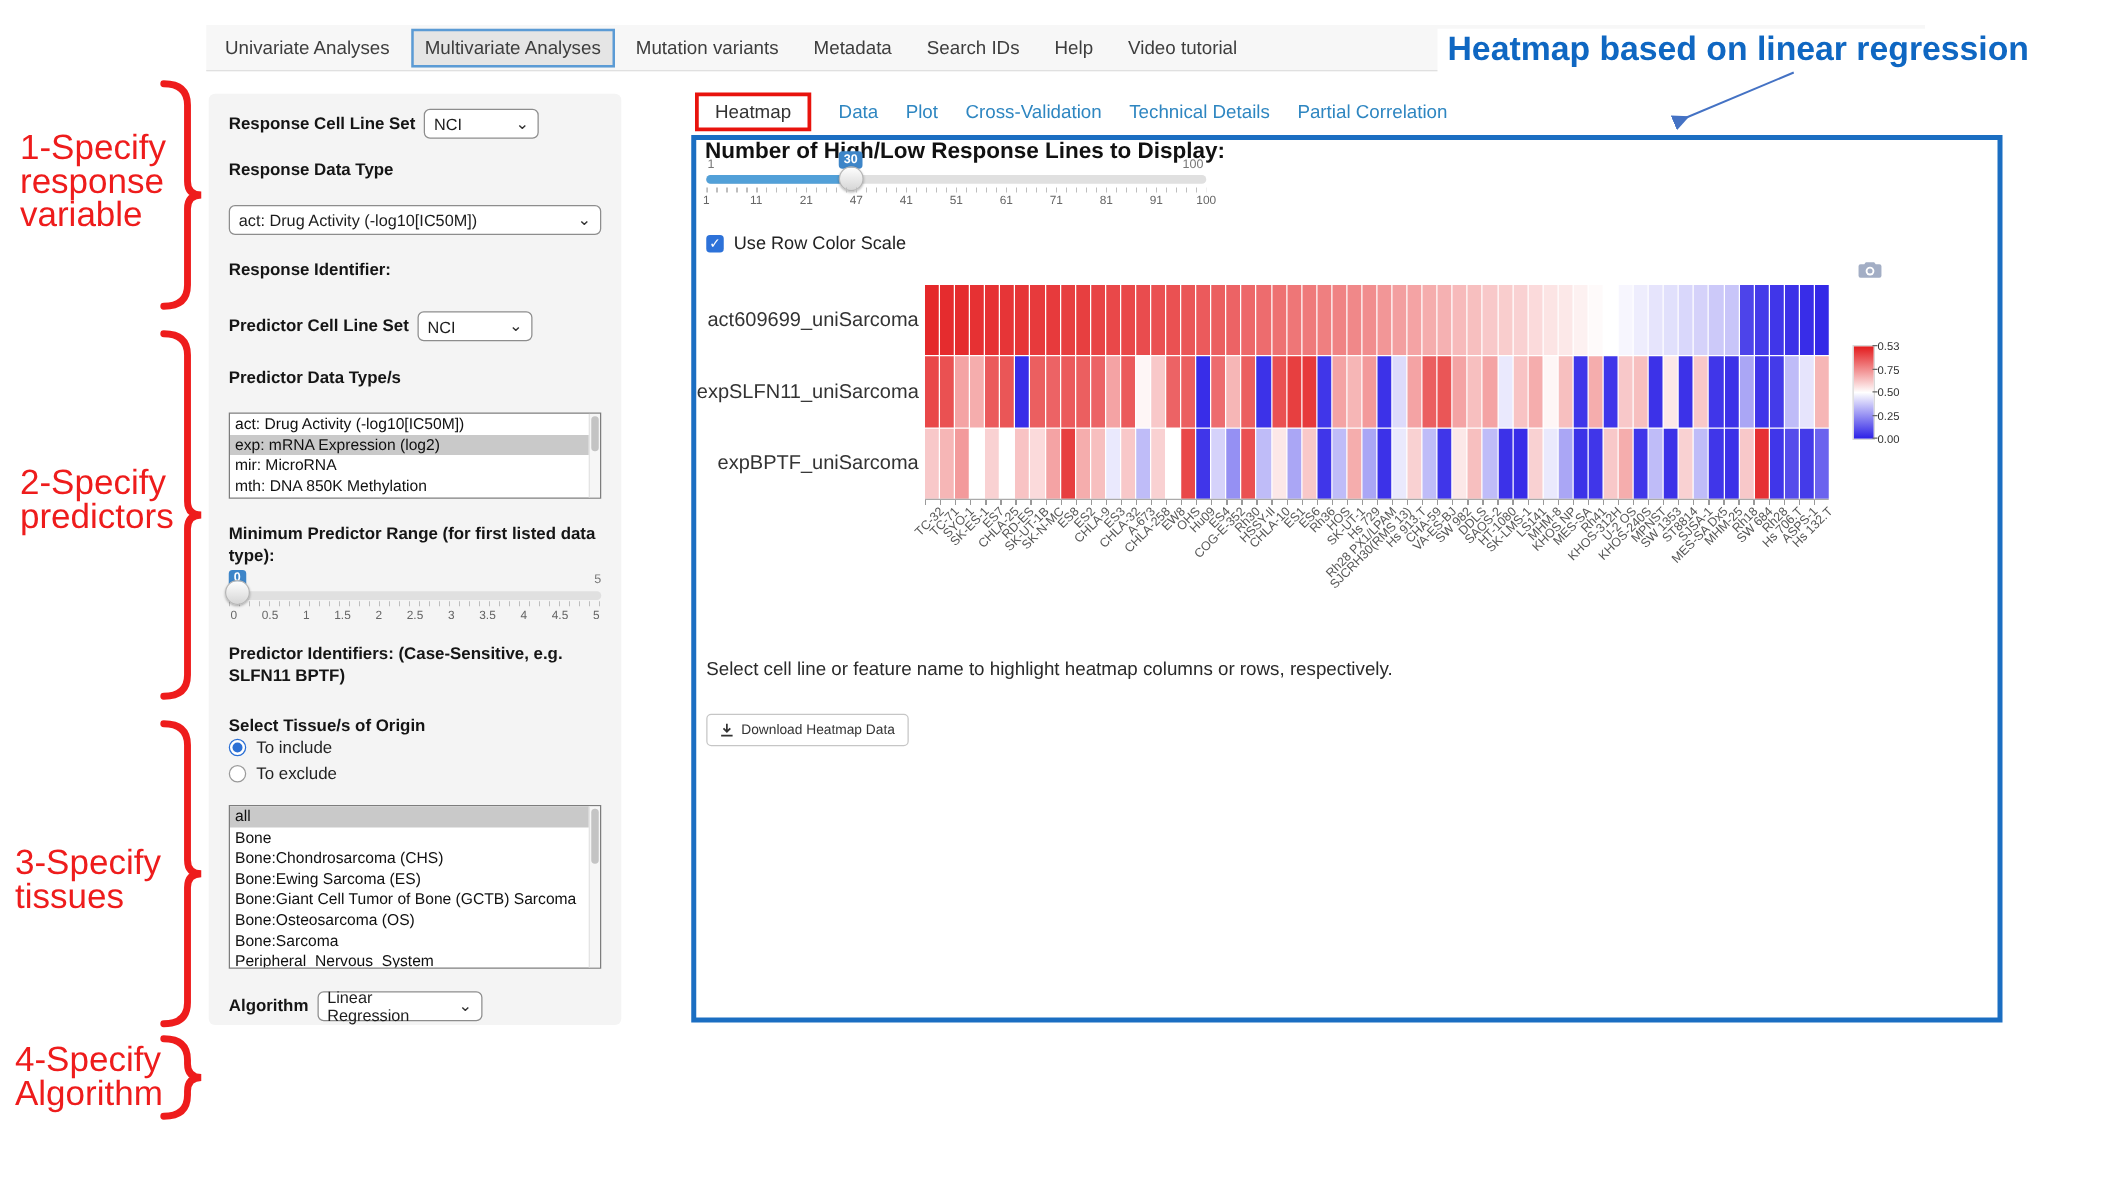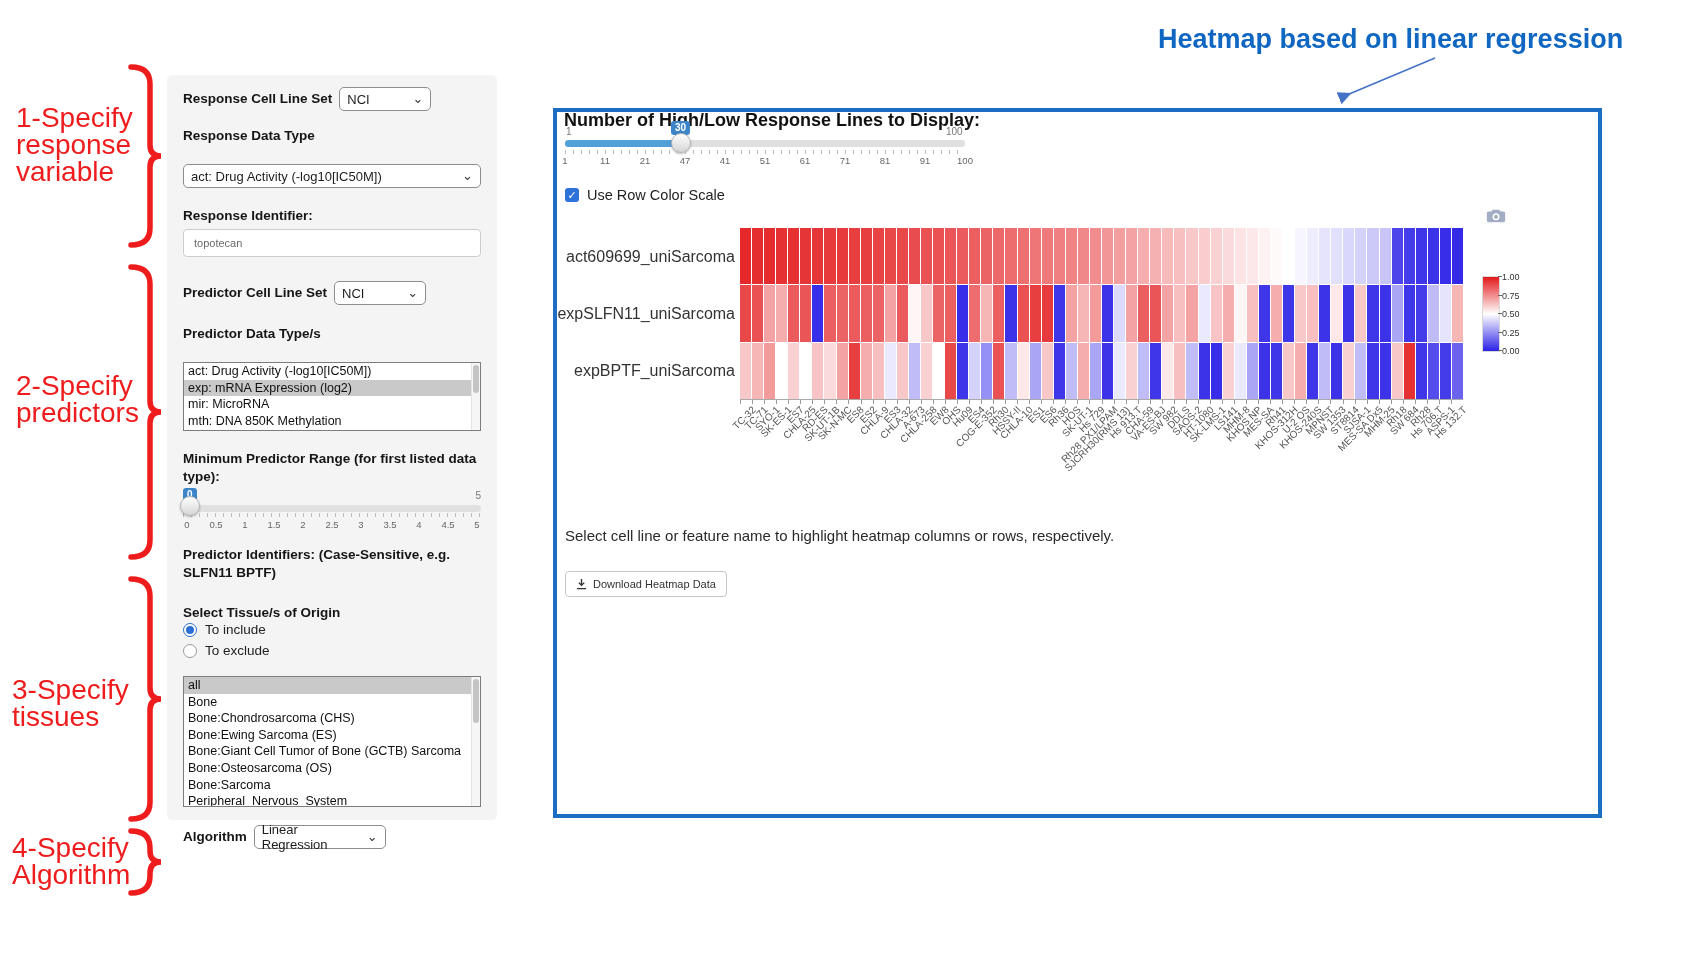--- a/index.html
+++ b/index.html
@@ -90,20 +90,29 @@
 
   .hint{position:absolute;left:565px;top:527px;font-size:15px;color:#2a2a2a;}
   .dlbtn{position:absolute;left:565px;top:571px;border:1px solid #c6c6c6;border-radius:4px;padding:6px 10px;
          font-size:11px;color:#333;display:flex;align-items:center;gap:6px;background:#fff;}
 </style>
 </head>
 <body>
 
 <div id="app">
 
+  <div class="topnav" id="top-nav">
+      <div class="nav-item">Univariate Analyses</div>
+      <div class="nav-item active">Multivariate Analyses</div>
+      <div class="nav-item">Mutation variants</div>
+      <div class="nav-item">Metadata</div>
+      <div class="nav-item">Search IDs</div>
+      <div class="nav-item">Help</div>
+      <div class="nav-item">Video tutorial</div>
+    </div>
 
   <div class="title-annot">Heatmap based on linear regression</div>
   <svg class="arrow" style="left:1310px;top:50px" width="150" height="60">
     <defs>
         <marker id="ah" markerWidth="9" markerHeight="9" refX="7" refY="4.5" orient="auto">
       <path d="M9,0.5 L0.5,4.5 L9,8.5 z" fill="#4472c4"></path>
         </marker>
       </defs>
     <line x1="125" y1="8" x2="32" y2="47" stroke="#4472c4" stroke-width="1.6" marker-end="url(#ah)"></line>
   </svg>
@@ -149,23 +158,20 @@
       </div>
     </div>
 
     <div class="lbl mt16">Response Data Type</div>
     <div class="sel full mt3">
       <span>act: Drug Activity (-log10[IC50M])</span>
       <span class="chev">⌄</span>
     </div>
 
     <div class="lbl mt3">Response Identifier:</div>
-    <div class="tinput mt4">
-      <span>topotecan</span>
-    </div>
 
     <div class="row mt24">
       <span class="lbl">Predictor Cell Line Set</span>
       <div class="sel" style="width:92px">
         <span>NCI</span>
         <span class="chev">⌄</span>
       </div>
     </div>
 
     <div class="lbl mt20">Predictor Data Type/s</div>
@@ -231,20 +237,28 @@
 
     <div class="row mt18">
       <span class="lbl">Algorithm</span>
       <div class="sel" style="width:132px">
         <span>Linear Regression</span>
         <span class="chev">⌄</span>
       </div>
     </div>
   </div>
 
+  <div class="tabs" id="main-tabs">
+      <div class="tab active">Heatmap</div>
+      <div class="tab">Data</div>
+      <div class="tab">Plot</div>
+      <div class="tab">Cross-Validation</div>
+      <div class="tab">Technical Details</div>
+      <div class="tab">Partial Correlation</div>
+    </div>
   <div class="bluebox"></div>
 
   <div class="m-lbl">Number of High/Low Response Lines to Display:</div>
   <span class="minmax" style="left:566px;top:126px">1</span>
   <span class="minmax" style="left:946px;top:126px">100</span>
   <span class="badge m-badge">30</span>
   <div class="track m-track"></div>
   <div class="fill m-fill"></div>
   <div class="handle m-handle"></div>
   <div class="tickmarks m-tickmarks"></div>
@@ -515,21 +529,21 @@
       <span class="xlabel" style="left: 1412.78px;">SW 684</span>
       <span class="xlabel" style="left: 1424.83px;">Rh28</span>
       <span class="xlabel" style="left: 1436.88px;">Hs 706.T</span>
       <span class="xlabel" style="left: 1448.92px;">ASPS-1</span>
       <span class="xlabel" style="left: 1460.97px;">Hs 132.T</span>
     </div>
 
   <div class="cbar" style="background: linear-gradient(rgb(227, 26, 28), rgb(255, 255, 255) 50%, rgb(43, 32, 230));"></div>
   <div id="cbar-ticks">
       <div class="cbar-dash" style="top: 276px;"></div>
-      <span class="cbar-tick" style="top: 272px;">1.00</span>
+      <span class="cbar-tick" style="top: 272px;">0.53</span>
       <div class="cbar-dash" style="top: 294.5px;"></div>
       <span class="cbar-tick" style="top: 290.5px;">0.75</span>
       <div class="cbar-dash" style="top: 313px;"></div>
       <span class="cbar-tick" style="top: 309px;">0.50</span>
       <div class="cbar-dash" style="top: 331.5px;"></div>
       <span class="cbar-tick" style="top: 327.5px;">0.25</span>
       <div class="cbar-dash" style="top: 350px;"></div>
       <span class="cbar-tick" style="top: 346px;">0.00</span>
     </div>
 

